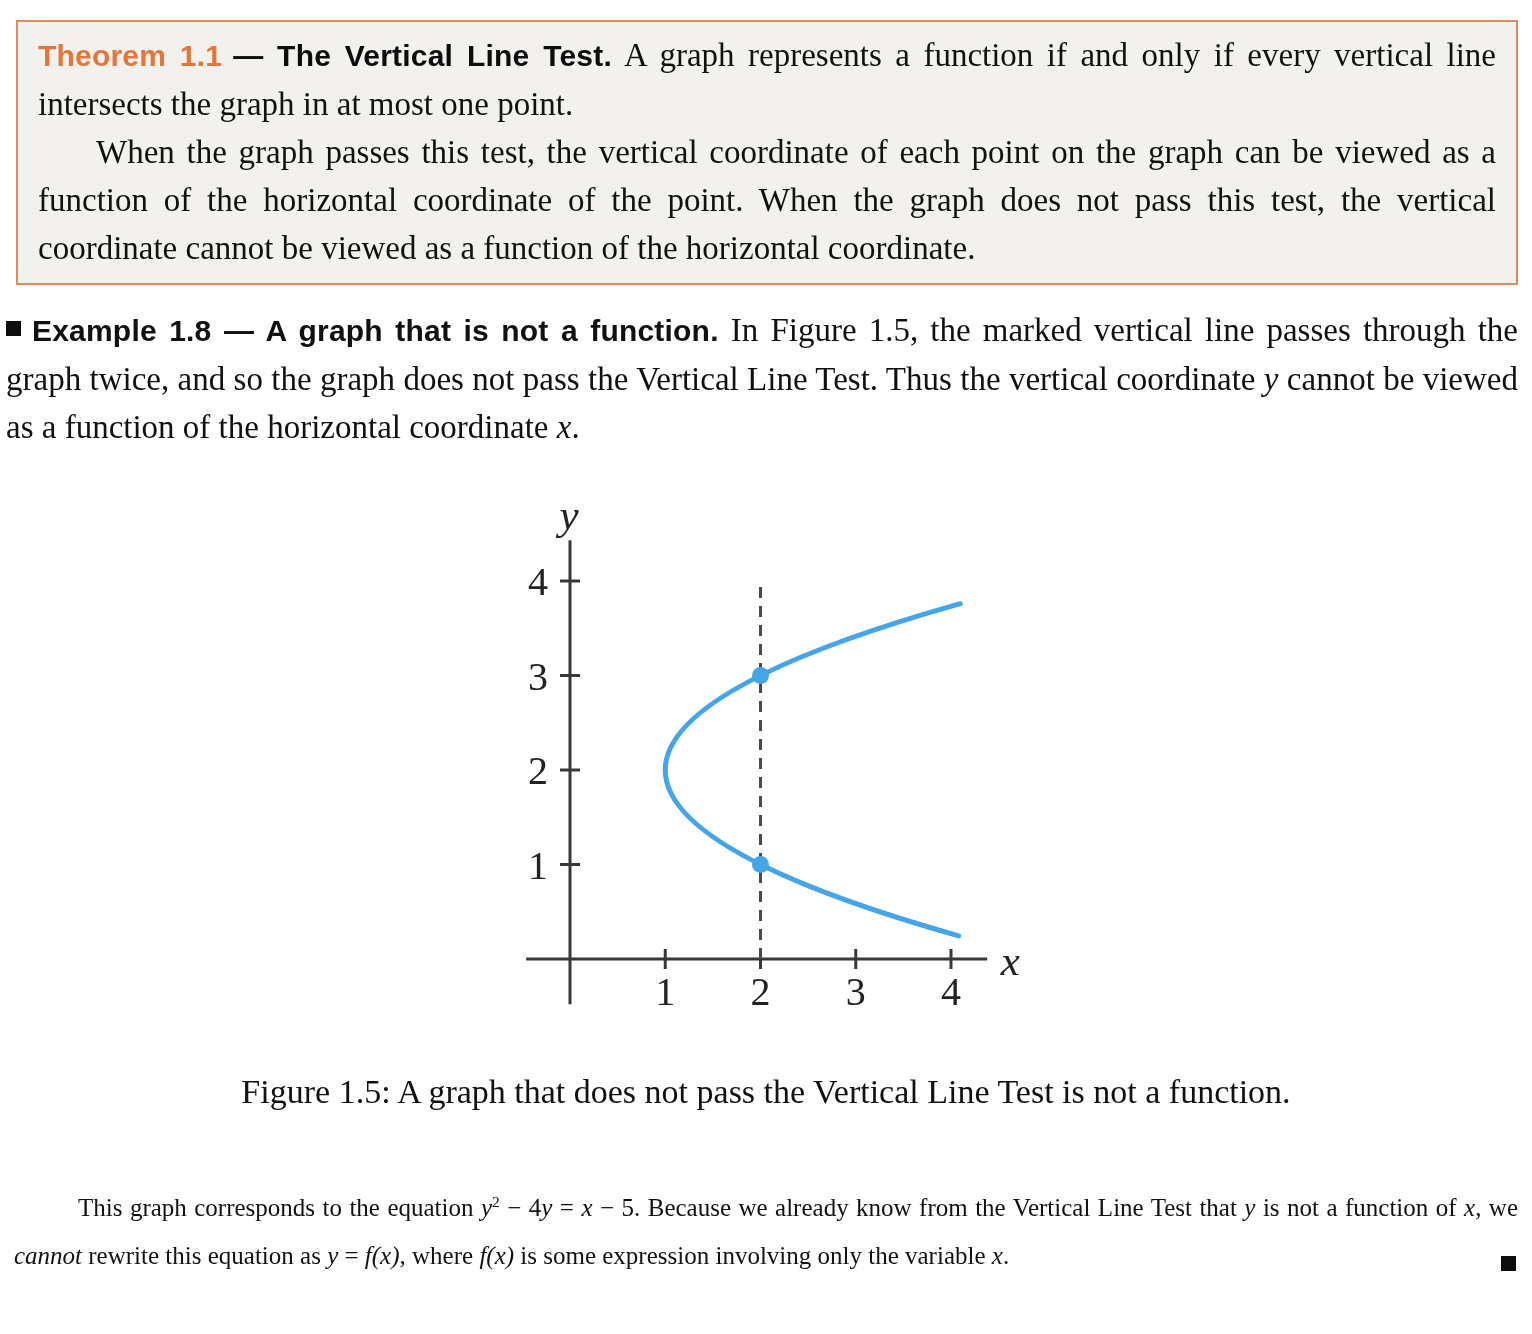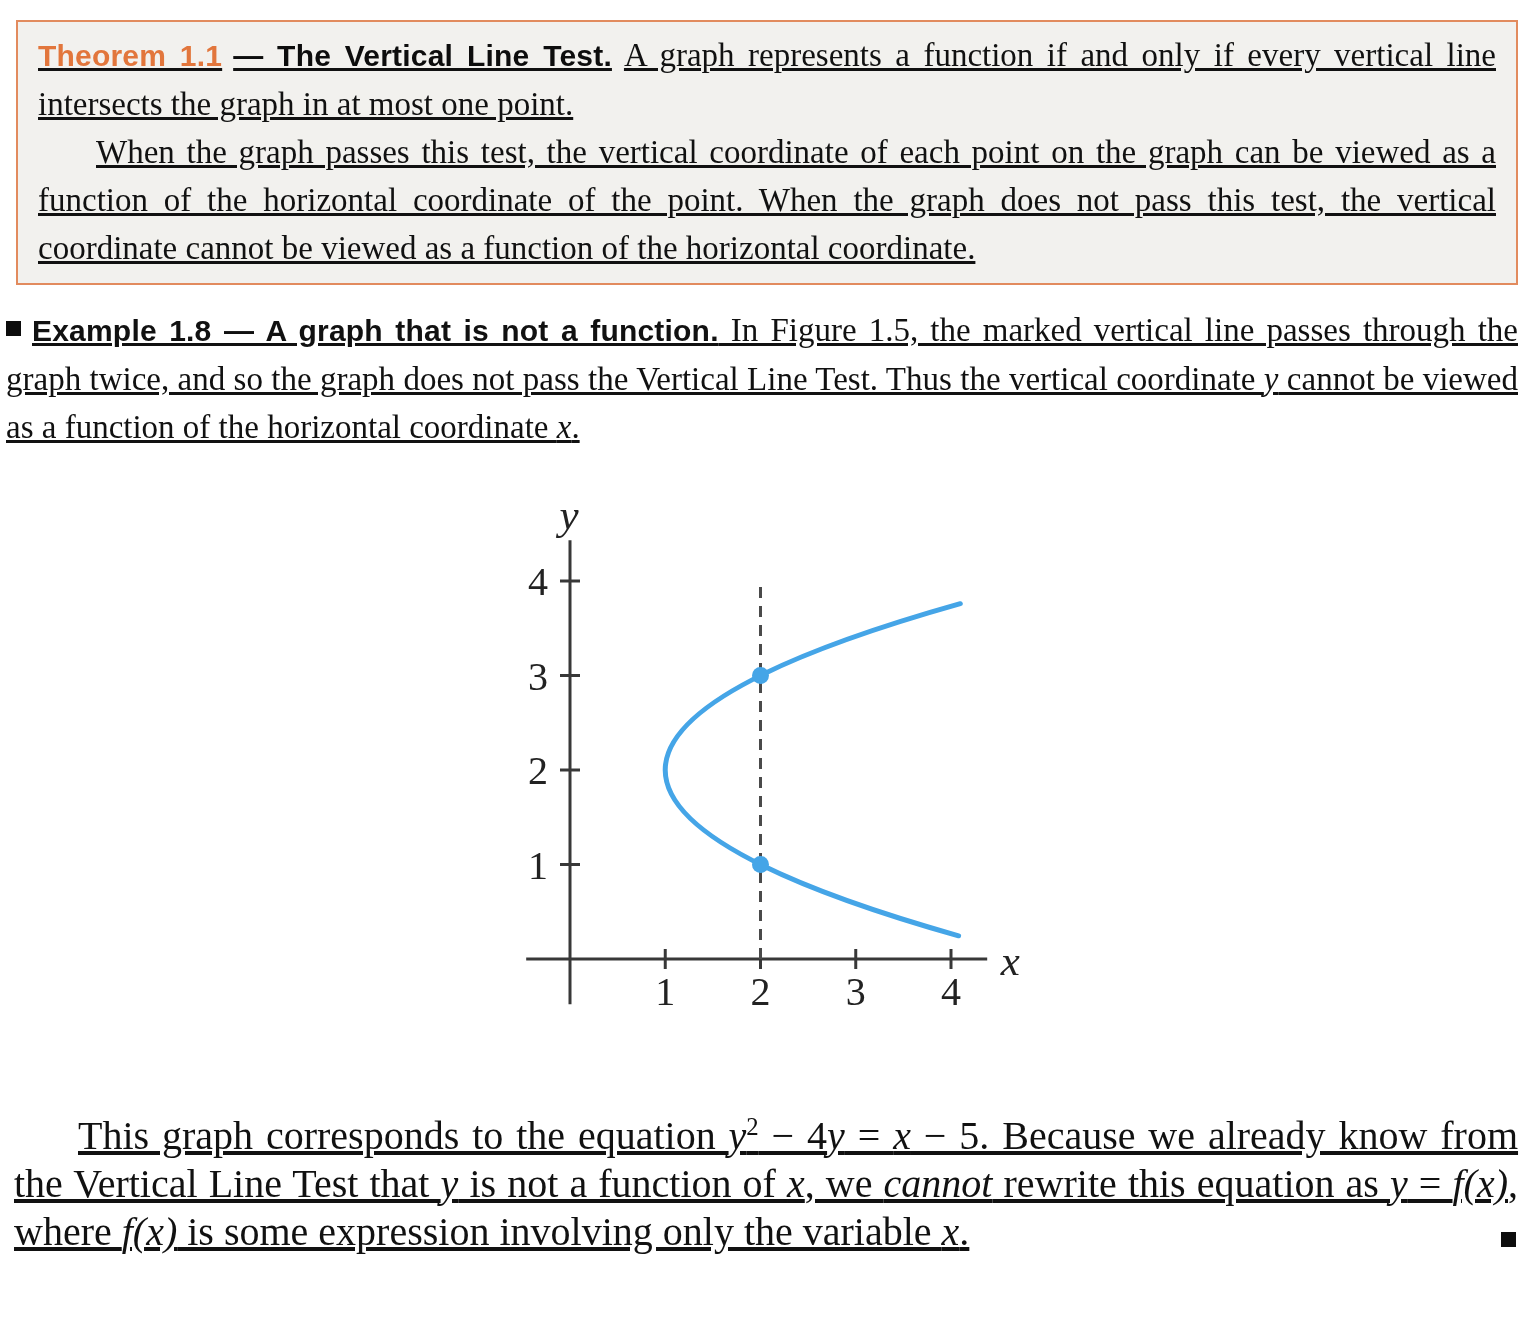--- a/index.html
+++ b/index.html
@@ -1,21 +1,21 @@
 <!DOCTYPE html>
 <html style="--accent: #e2763c; --box-border: #e28b5e; --box-bg: #f2f1ee;"><head>
 <meta charset="utf-8">
 <style>
   html,body{margin:0;padding:0;}
   body{
     width:1532px;height:1334px;background:#ffffff;
     font-family:"Liberation Serif",serif;color:#111;
     -webkit-font-smoothing:antialiased;
   }
-  .page{width:1532px;height:1334px;overflow:hidden;position:relative;background:#fff;text-decoration:underline;}
+  .page{width:1532px;height:1334px;overflow:hidden;position:relative;background:#fff;}
 
   
   .theorem-box{
     margin:20px 14px 0 16px;
     border:2px solid var(--box-border,#e28b5e);
     background:var(--box-bg,#f2f1ee);
     padding:9px 20px 11px 20px;
     font-size:33px;line-height:48px;text-align:justify;
   }
   .theorem-box p{margin:0;}
@@ -47,21 +47,21 @@
   .axlab{font-family:"Liberation Serif",serif;font-style:italic;font-size:43px;fill:#222;}
 
   .figure-caption{
     margin:28px 14px 0 14px;text-align:center;
     font-size:34px;line-height:44px;
   }
 
   
   .closing-para{
     margin:70px 14px 12px 14px;
-    font-size:40px;line-height:48px;text-align:justify;
+    font-size:25px;line-height:48px;text-align:justify;
     text-indent:64px;position:relative;
   }
   .end-marker{
     position:absolute;right:2px;bottom:9px;
     width:15px;height:15px;background:#0d0d0d;
   }
 </style>
 </head>
 <body>
 
@@ -100,19 +100,20 @@
         <text x="42" y="102" text-anchor="end" class="ticklab">4</text>
         <text x="504.195" y="482" text-anchor="middle" class="axlab">x</text>
         <text x="63" y="36.36500000000001" text-anchor="middle" class="axlab">y</text>
         <line x1="254.5" y1="466" x2="254.5" y2="88" stroke="#4a4a4a" stroke-width="3" stroke-dasharray="11 8"></line>
         <path d="M 452.6 442.8 Q -135.0 276.8 454.3 110.7" fill="none" stroke="#45a5e7" stroke-width="5" stroke-linecap="round"></path>
         <circle cx="254.5" cy="371.5" r="8.5" fill="#45a5e7"></circle>
         <circle cx="254.5" cy="182.5" r="8.5" fill="#45a5e7"></circle>
       </svg>
   </div>
 
+  <p class="figure-caption">Figure 1.5: A graph that does not pass the Vertical Line Test is not a function.</p>
 
   <p class="closing-para">
     <span><span>This graph corresponds to the equation </span><span class="it">y</span><sup>2</sup><span> − 4</span><span class="it">y</span><span> = </span><span class="it">x</span><span> − 5. Because we already know from the Vertical Line Test that </span><span class="it">y</span><span> is not a function of </span><span class="it">x</span><span>, we </span><span class="it">cannot</span><span> rewrite this equation as </span><span class="it">y</span><span> = </span><span class="it">f(x)</span><span>, where </span><span class="it">f(x)</span><span> is some expression involving only the variable </span><span class="it">x</span><span>.</span></span>
     <span class="end-marker"></span>
   </p>
 
 </div>
 
 </body></html>

